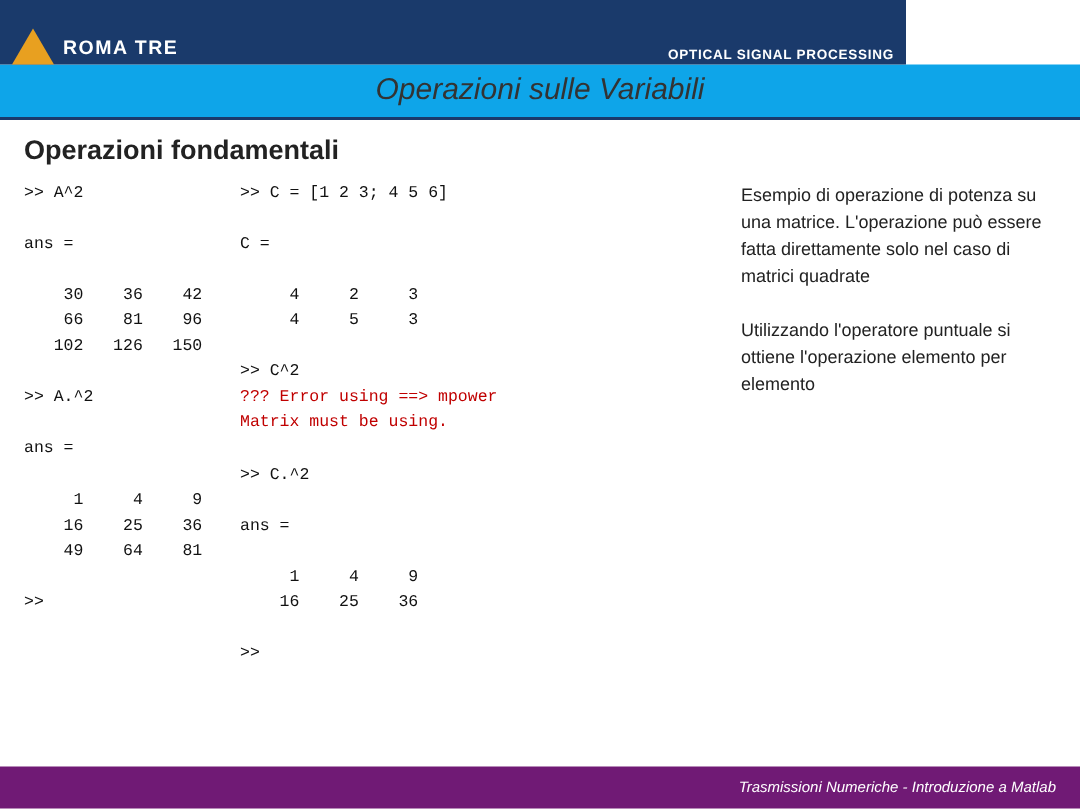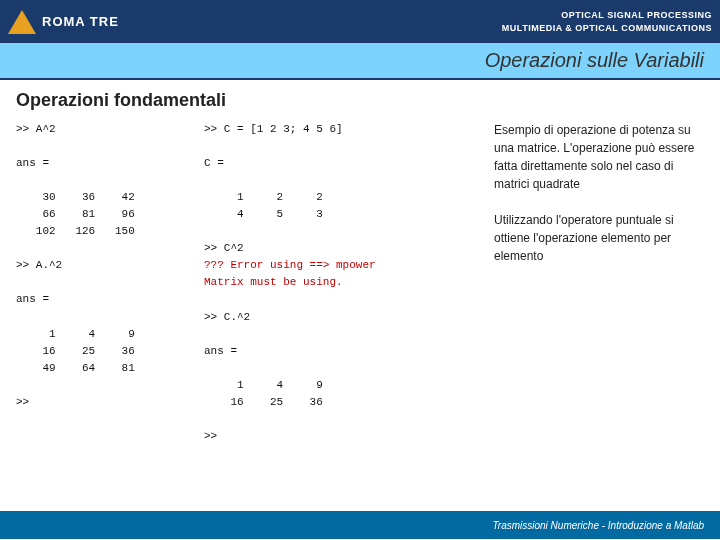--- a/index.html
+++ b/index.html
@@ -7,25 +7,25 @@
     body {
       width: 720px;
       height: 540px;
       overflow: hidden;
       font-family: Arial, sans-serif;
       background: #fff;
     }
 
     
     .header {
-      width: 720px;
+      width: 604px;
       height: 43px;
       background: #1a3a6b;
       display: flex;
-      align-items: center;
+      align-items: flex-end;
       justify-content: space-between;
       padding: 0 8px;
       position: relative;
     }
 
     .header-left {
       display: flex;
       align-items: center;
       gap: 6px;
     }
@@ -50,23 +50,23 @@
       color: #fff;
       font-size: 9px;
       text-align: right;
       line-height: 1.4;
       font-weight: bold;
       letter-spacing: 0.5px;
     }
 
     
     .title-bar {
-      background: #7dd3fc;
+      background: #0ea5e9;
       border-bottom: 2px solid #1a3a6b;
-      text-align: right;
+      text-align: center;
       padding: 6px 16px;
     }
 
     .title-bar h1 {
       font-size: 20px;
       font-weight: normal;
       color: #333;
       font-style: italic;
     }
 
@@ -104,41 +104,42 @@
     .code-area {
       width: 290px;
       padding-right: 10px;
     }
 
     .desc-area {
       width: 210px;
       font-size: 12px;
       color: #222;
       line-height: 1.5;
+      margin-left: 44px;
     }
 
     .desc-block {
       margin-bottom: 18px;
     }
 
     pre, .code-block {
       font-family: 'Courier New', Courier, monospace;
       font-size: 11px;
       line-height: 1.55;
       color: #111;
       white-space: pre;
     }
 
     .error-text {
       color: #c00000;
     }
 
     
     .footer {
-      background: #0369a1;
+      background: #701a75;
       height: 28px;
       display: flex;
       align-items: center;
       justify-content: flex-end;
       padding: 0 16px;
     }
 
     .footer-text {
       color: #fff;
       font-size: 10px;
@@ -148,21 +149,20 @@
 </head>
 <body>
 
 <div class="header">
   <div class="header-left">
     <div class="logo-triangle"></div>
     <span class="logo-text">ROMA TRE</span>
   </div>
   <div class="header-right">
     <div>OPTICAL SIGNAL PROCESSING</div>
-    <div>MULTIMEDIA &amp; OPTICAL COMMUNICATIONS</div>
   </div>
 </div>
 
 <div class="title-bar">
   <h1>Operazioni sulle Variabili</h1>
 </div>
 
 <div class="main-content">
   <div class="section-title">Operazioni fondamentali</div>
 
@@ -188,21 +188,21 @@
 <span>&gt;&gt;</span></pre>
     </div>
 
     <div class="right-col-wrap">
 
       <div class="code-area">
         <pre><span>&gt;&gt; C = [1 2 3; 4 5 6]</span>
 <span></span>
 <span>C =</span>
 <span></span>
-<span>     1     2     2</span>
+<span>     4     2     3</span>
 <span>     4     5     3</span>
 <span></span>
 <span>&gt;&gt; C^2</span>
 <span class="error-text">??? Error using ==&gt; mpower</span>
 <span class="error-text">Matrix must be using.</span>
 <span></span>
 <span>&gt;&gt; C.^2</span>
 <span></span>
 <span>ans =</span>
 <span></span>

